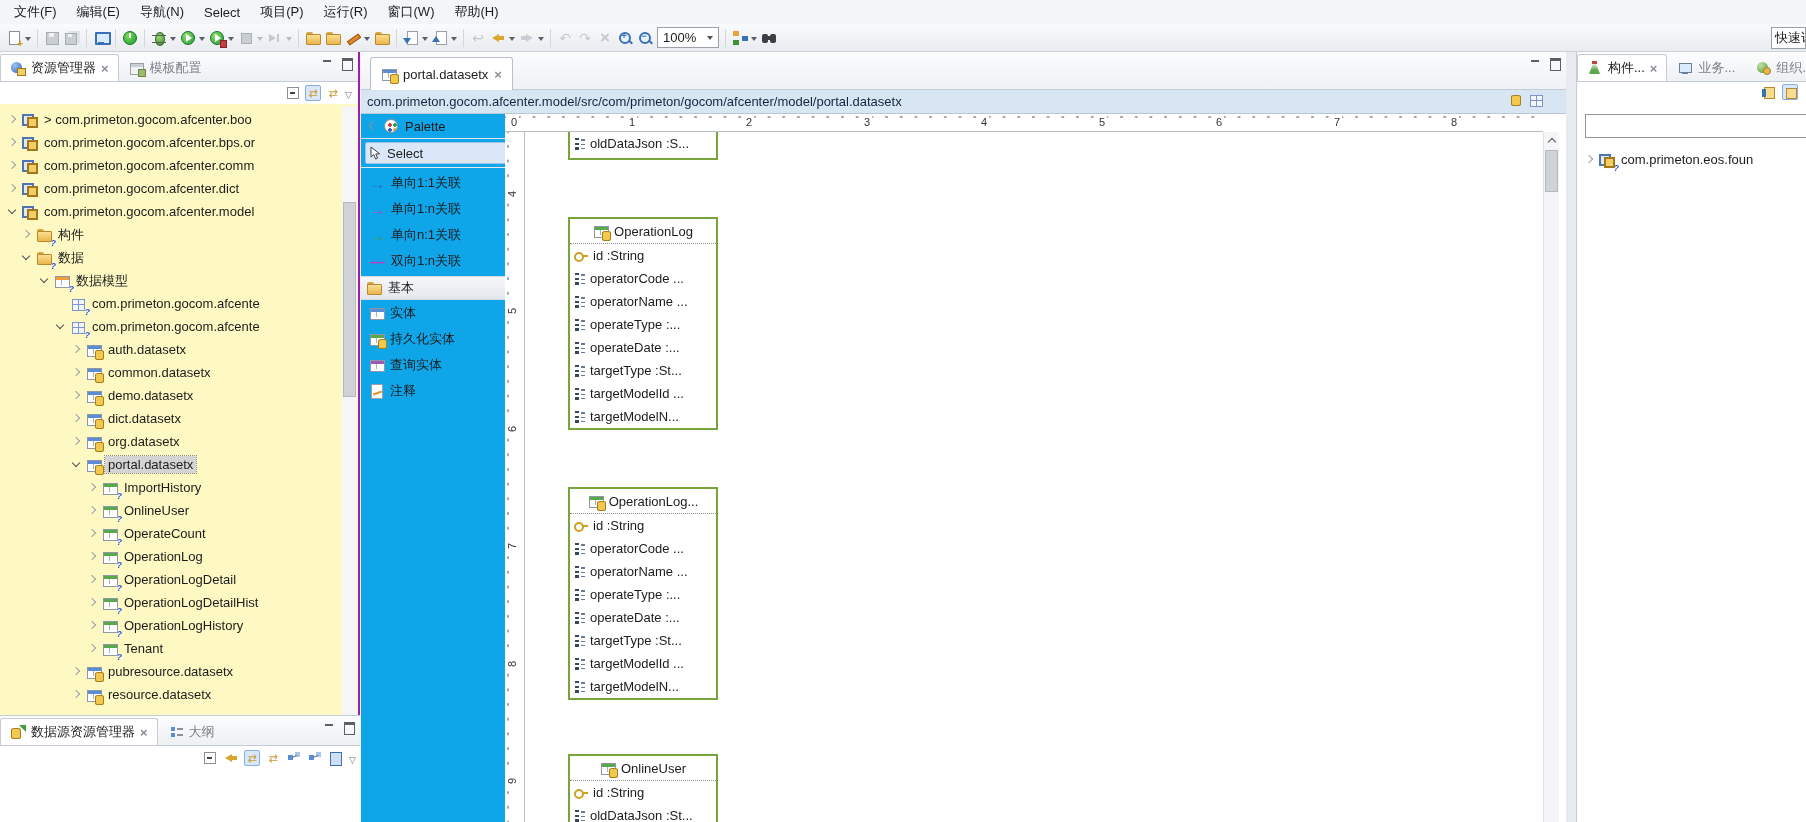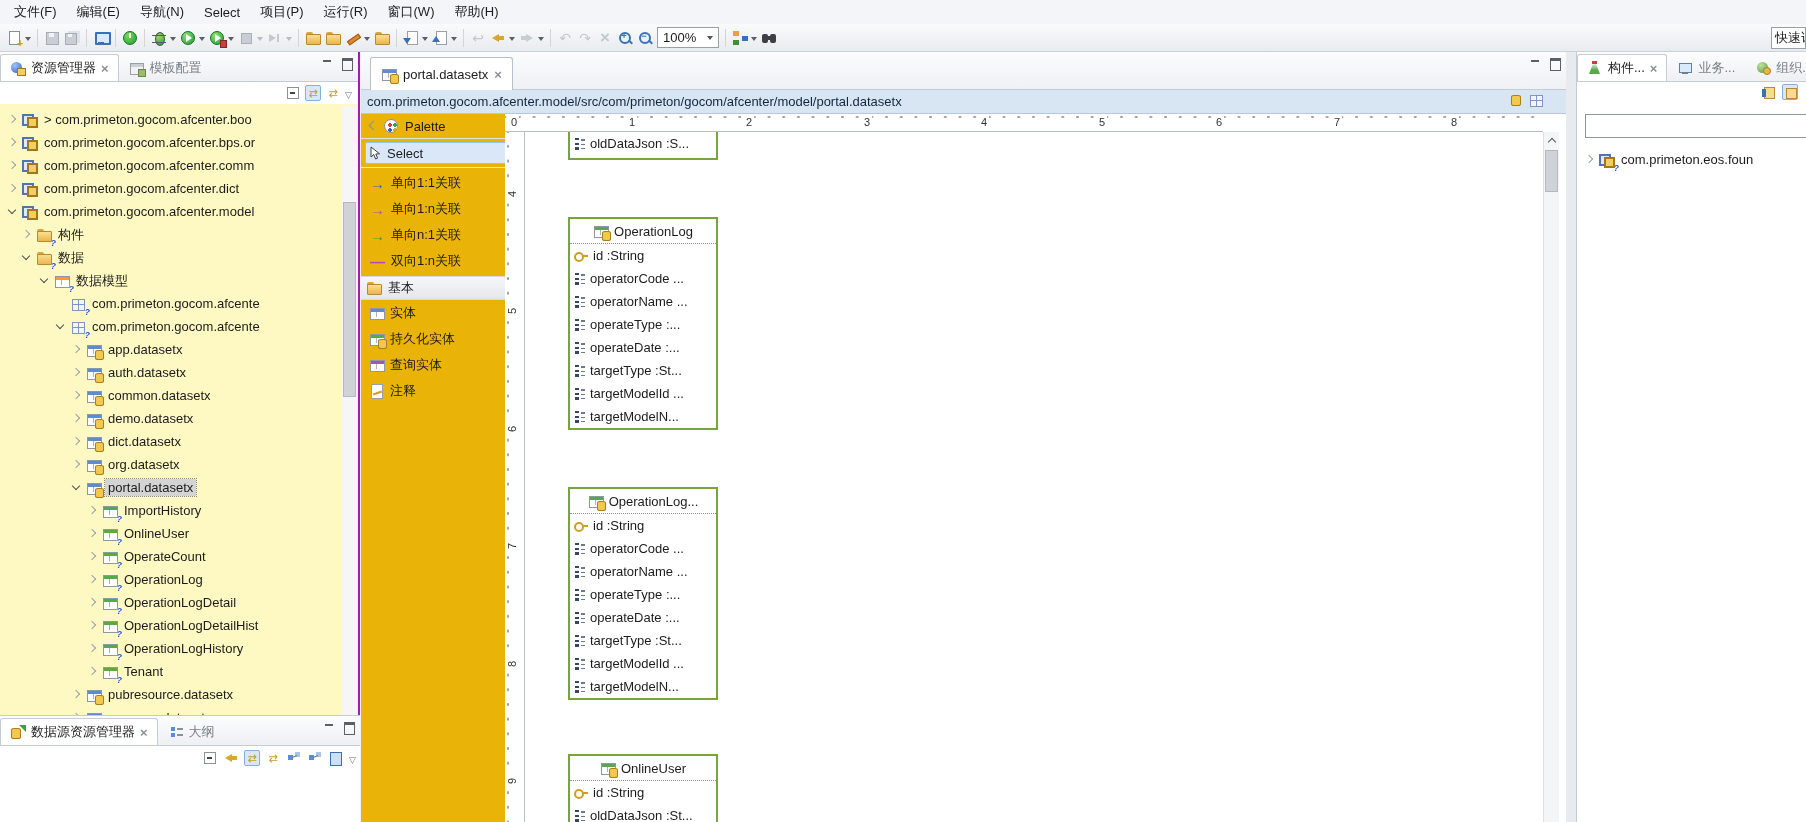--- a/index.html
+++ b/index.html
@@ -118,21 +118,21 @@
   .i-mini::after{content:"";position:absolute;left:6px;top:6px;width:5px;height:1px;background:#777;transform:rotate(-25deg)}
   
   #editor{position:absolute;left:361px;top:52px;width:1205px;height:770px;background:#fff}
   #etabs{position:absolute;left:0;top:0;width:100%;height:38px;background:linear-gradient(#fbfcfd,#eef1f5);border-bottom:1px solid #c6ccd5}
   .etab{position:absolute;left:9px;top:5px;height:33px;display:flex;align-items:center;gap:6px;padding:0 10px;background:#fff;border:1px solid #b9c0cc;border-bottom:none;border-radius:3px 3px 0 0}
   #crumb{position:absolute;left:0;top:38px;width:100%;height:24px;background:#d8e6f4;border-bottom:1px solid #b9c6d6;display:flex;align-items:center;padding-left:6px}
   #crumb .path{color:#12263f;white-space:nowrap;overflow:hidden}
   #crumbicons{position:absolute;right:22px;top:2px;display:flex;gap:4px}
   .i-golddb::before{content:"";position:absolute;left:3px;top:3px;width:8px;height:9px;background:#f2c94c;border:1px solid #a87f1f;border-radius:3px/2px}
   
-  #palette{position:absolute;left:0;top:62px;width:171px;height:708px;background:#eab308;border-right:1px solid #c9ced6}
+  #palette{position:absolute;left:0;top:62px;width:171px;height:708px;background:#0ea5e9;border-right:1px solid #c9ced6}
   .phead{height:25px;display:flex;align-items:center;gap:6px;padding-left:6px;border-bottom:1px solid #e2e5ea;font-size:13px}
   .pcol{width:10px;height:10px;position:relative}
   .pcol::before{content:"";position:absolute;left:3px;top:1px;width:6px;height:6px;border-left:1.5px solid #8a9097;border-bottom:1.5px solid #8a9097;transform:rotate(45deg)}
   .icn-palette::before{content:"";position:absolute;inset:1px;border-radius:50%;border:1px solid #8a8f96;background:radial-gradient(circle 2px at 5px 5px,#d04040 90%,transparent),radial-gradient(circle 2px at 10px 5px,#35a052 90%,transparent),radial-gradient(circle 2px at 5px 10px,#2f62c9 90%,transparent),radial-gradient(circle 2px at 10px 10px,#e8a33a 90%,transparent),#fdfdfd}
   .psel{margin:3px 4px;height:22px;display:flex;align-items:center;gap:6px;padding-left:4px;background:#d9e7f8;border:1px solid #9cc0e7;border-radius:2px}
   .prow{height:26px;display:flex;align-items:center;gap:5px;padding-left:8px;white-space:nowrap}
   .prows{border-top:1px solid #e6e8ec;padding:2px 0;}
   .ra{width:17px;text-align:center;font-weight:bold;font-size:15px;flex:none}
   .ra1::before{content:"→";color:#2e62c9}
   .ra2::before{content:"→";color:#bf3fbf}
@@ -381,25 +381,20 @@
         <span class="tl">com.primeton.gocom.afcente</span>
       </div>
     <div class="trow ind3">
         <span class="chev e"></span>
         <span class="ico icn-grid"><i class="bq"></i></span>
         <span class="tl">com.primeton.gocom.afcente</span>
       </div>
     <div class="trow ind4">
         <span class="chev c"></span>
         <span class="ico icn-table b"><i class="bcyl"></i></span>
-        <span class="tl">app.datasetx</span>
-      </div>
-    <div class="trow ind4">
-        <span class="chev c"></span>
-        <span class="ico icn-table b"><i class="bcyl"></i></span>
         <span class="tl">auth.datasetx</span>
       </div>
     <div class="trow ind4">
         <span class="chev c"></span>
         <span class="ico icn-table b"><i class="bcyl"></i></span>
         <span class="tl">common.datasetx</span>
       </div>
     <div class="trow ind4">
         <span class="chev c"></span>
         <span class="ico icn-table b"><i class="bcyl"></i></span>

